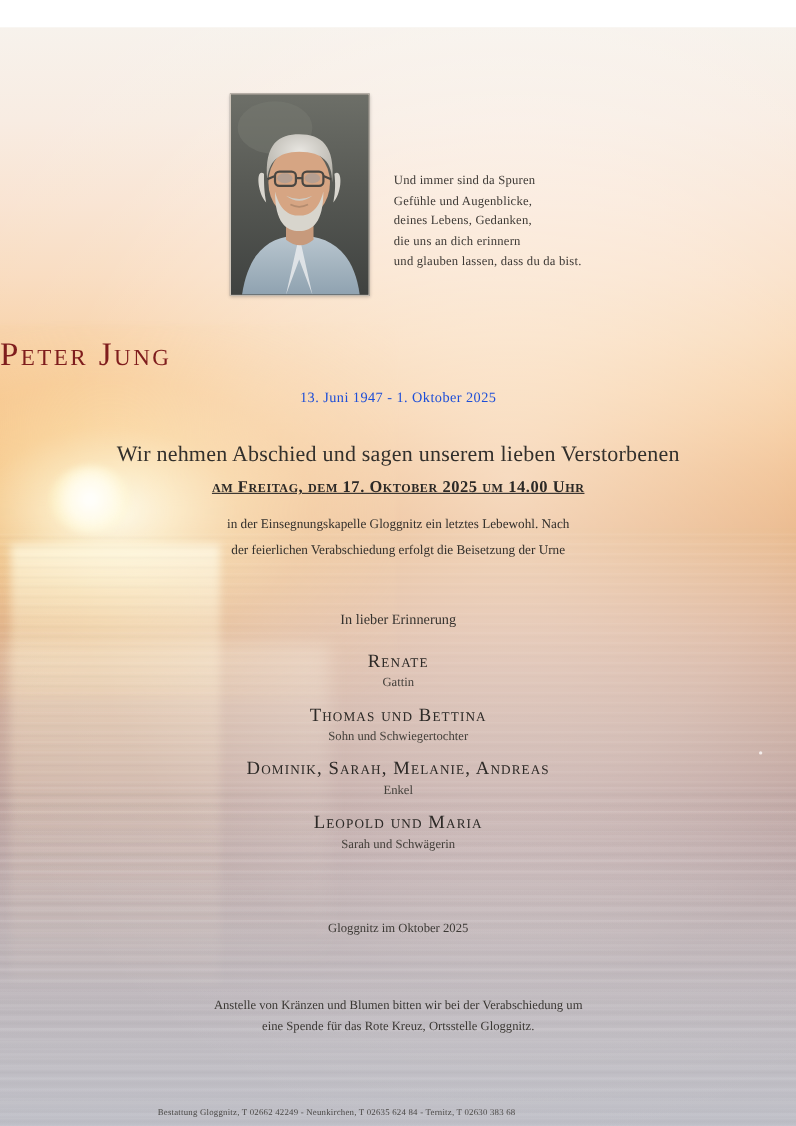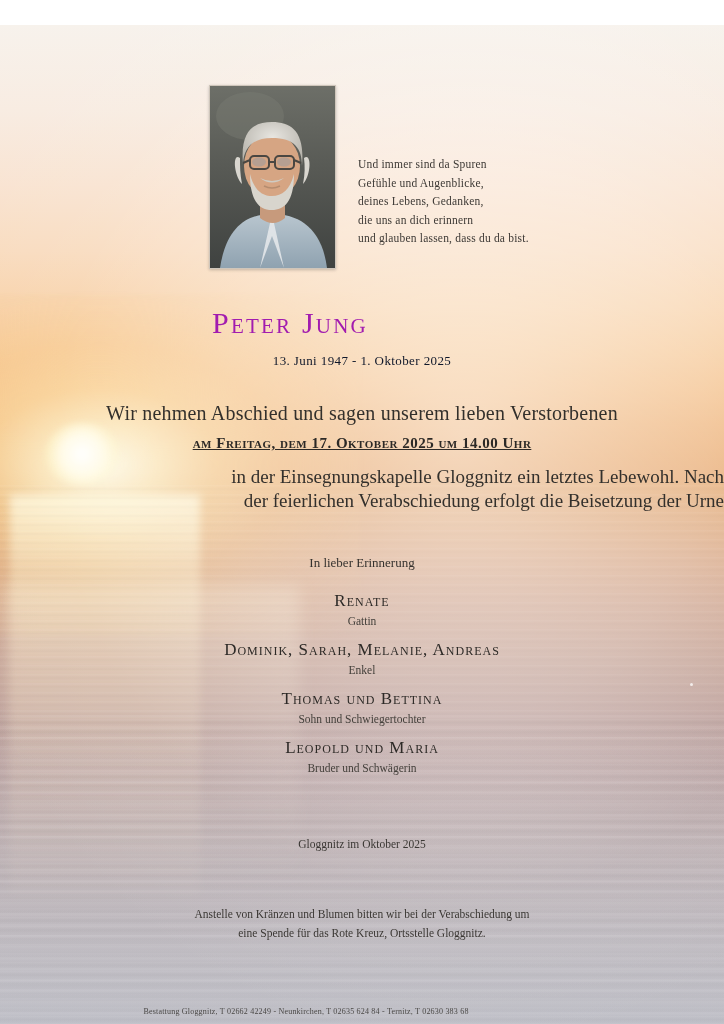--- a/index.html
+++ b/index.html
@@ -201,55 +201,55 @@
     color: #3d3935;
     letter-spacing: 0.2px;
   }
   .verse div { white-space: nowrap; }
 
   .name {
     position: absolute;
     left: 0;
     top: 281px;
     width: 580px;
-    text-align: center;
+    text-align: left;
     font-size: 30px;
     letter-spacing: 2.2px;
-    color: #a21caf;
+    color: #7f1d1d;
     font-variant: small-caps;
   }
   .dates {
     position: absolute;
     left: 0;
     top: 328px;
     width: 724px;
     text-align: center;
     font-size: 13px;
     letter-spacing: 0.4px;
-    color: #0f172a;
+    color: #1d4ed8;
   }
 
   .para {
     position: absolute;
     left: 0;
     width: 724px;
     text-align: center;
     color: #33302c;
   }
   .line-1 { top: 377px; font-size: 20px; letter-spacing: 0.2px; }
   .line-2 {
     top: 410px;
     font-size: 15px;
     font-weight: bold;
     font-variant: small-caps;
     letter-spacing: 0.5px;
     color: #2c2926;
     text-decoration: underline;
   }
-  .line-3 { top: 440px; font-size: 19px; line-height: 23.5px; text-align: right; }
+  .line-3 { top: 440px; font-size: 12px; line-height: 23.5px; }
 
   .memory {
     position: absolute;
     left: 0;
     top: 530px;
     width: 724px;
     text-align: center;
     font-size: 13px;
     color: #35322e;
   }
@@ -405,30 +405,30 @@
     </div>
 
     <div class="memory">In lieber Erinnerung</div>
 
     <div class="family">
       <div class="fam-block">
         <div class="fam-name">Renate</div>
         <div class="fam-rel">Gattin</div>
       </div>
       <div class="fam-block">
+        <div class="fam-name">Thomas und Bettina</div>
+        <div class="fam-rel">Sohn und Schwiegertochter</div>
+      </div>
+      <div class="fam-block">
         <div class="fam-name">Dominik, Sarah, Melanie, Andreas</div>
         <div class="fam-rel">Enkel</div>
       </div>
       <div class="fam-block">
-        <div class="fam-name">Thomas und Bettina</div>
-        <div class="fam-rel">Sohn und Schwiegertochter</div>
-      </div>
-      <div class="fam-block">
         <div class="fam-name">Leopold und Maria</div>
-        <div class="fam-rel">Bruder und Schwägerin</div>
+        <div class="fam-rel">Sarah und Schwägerin</div>
       </div>
     </div>
 
     <div class="place-date">Gloggnitz im Oktober 2025</div>
 
     <div class="donation">
       <div>Anstelle von Kränzen und Blumen bitten wir bei der Verabschiedung um</div>
       <div>eine Spende für das Rote Kreuz, Ortsstelle Gloggnitz.</div>
     </div>
 

